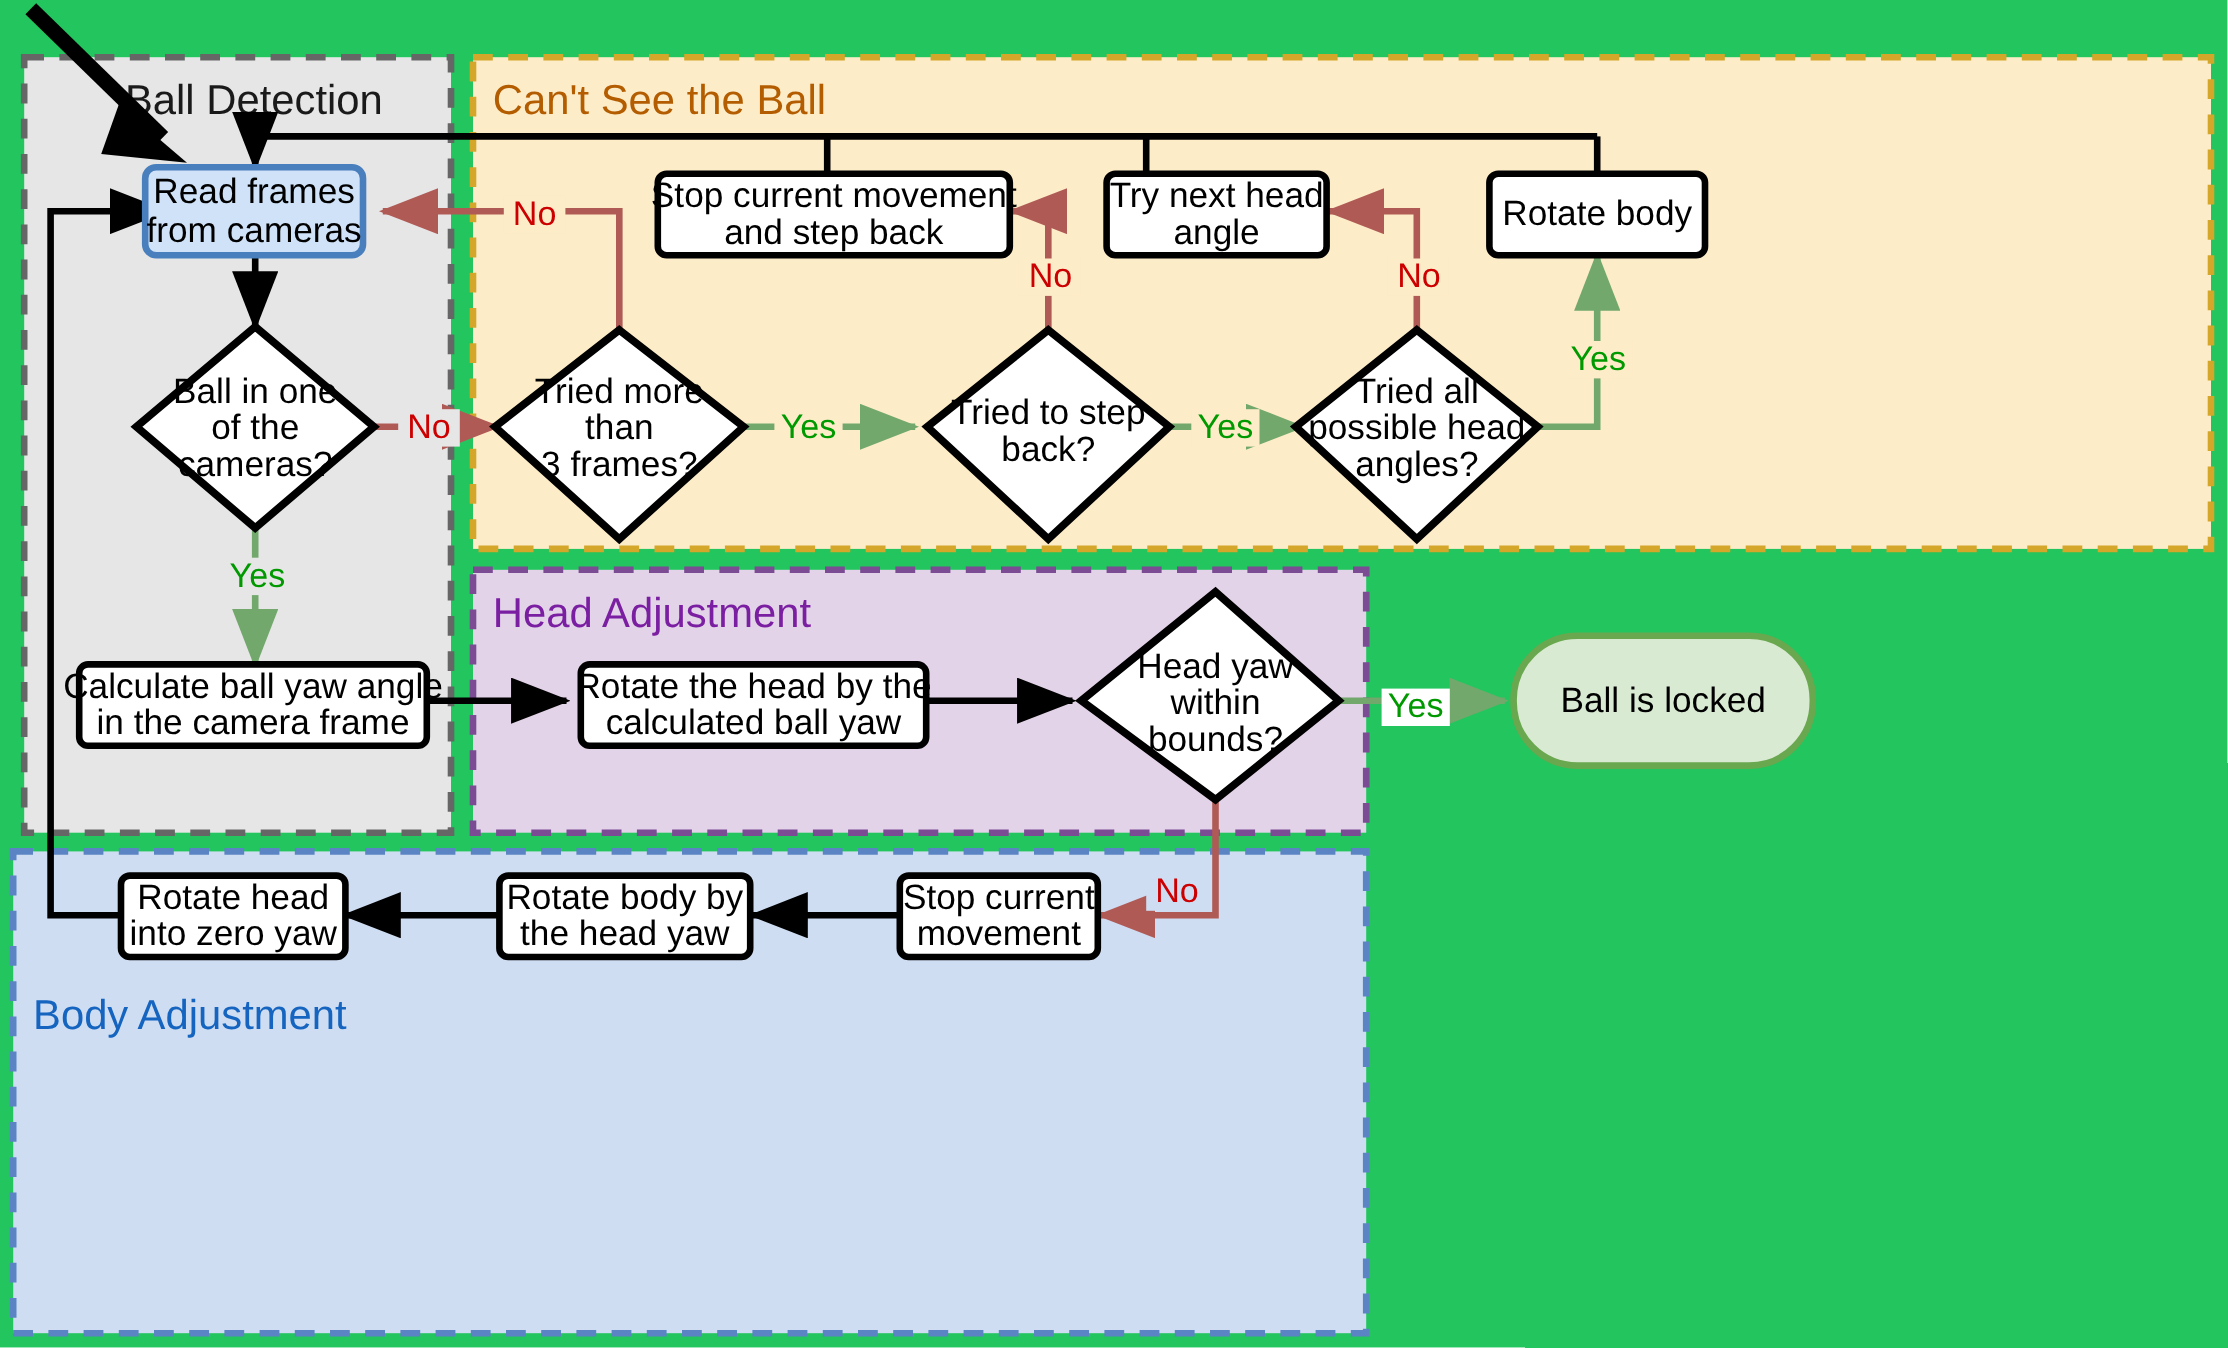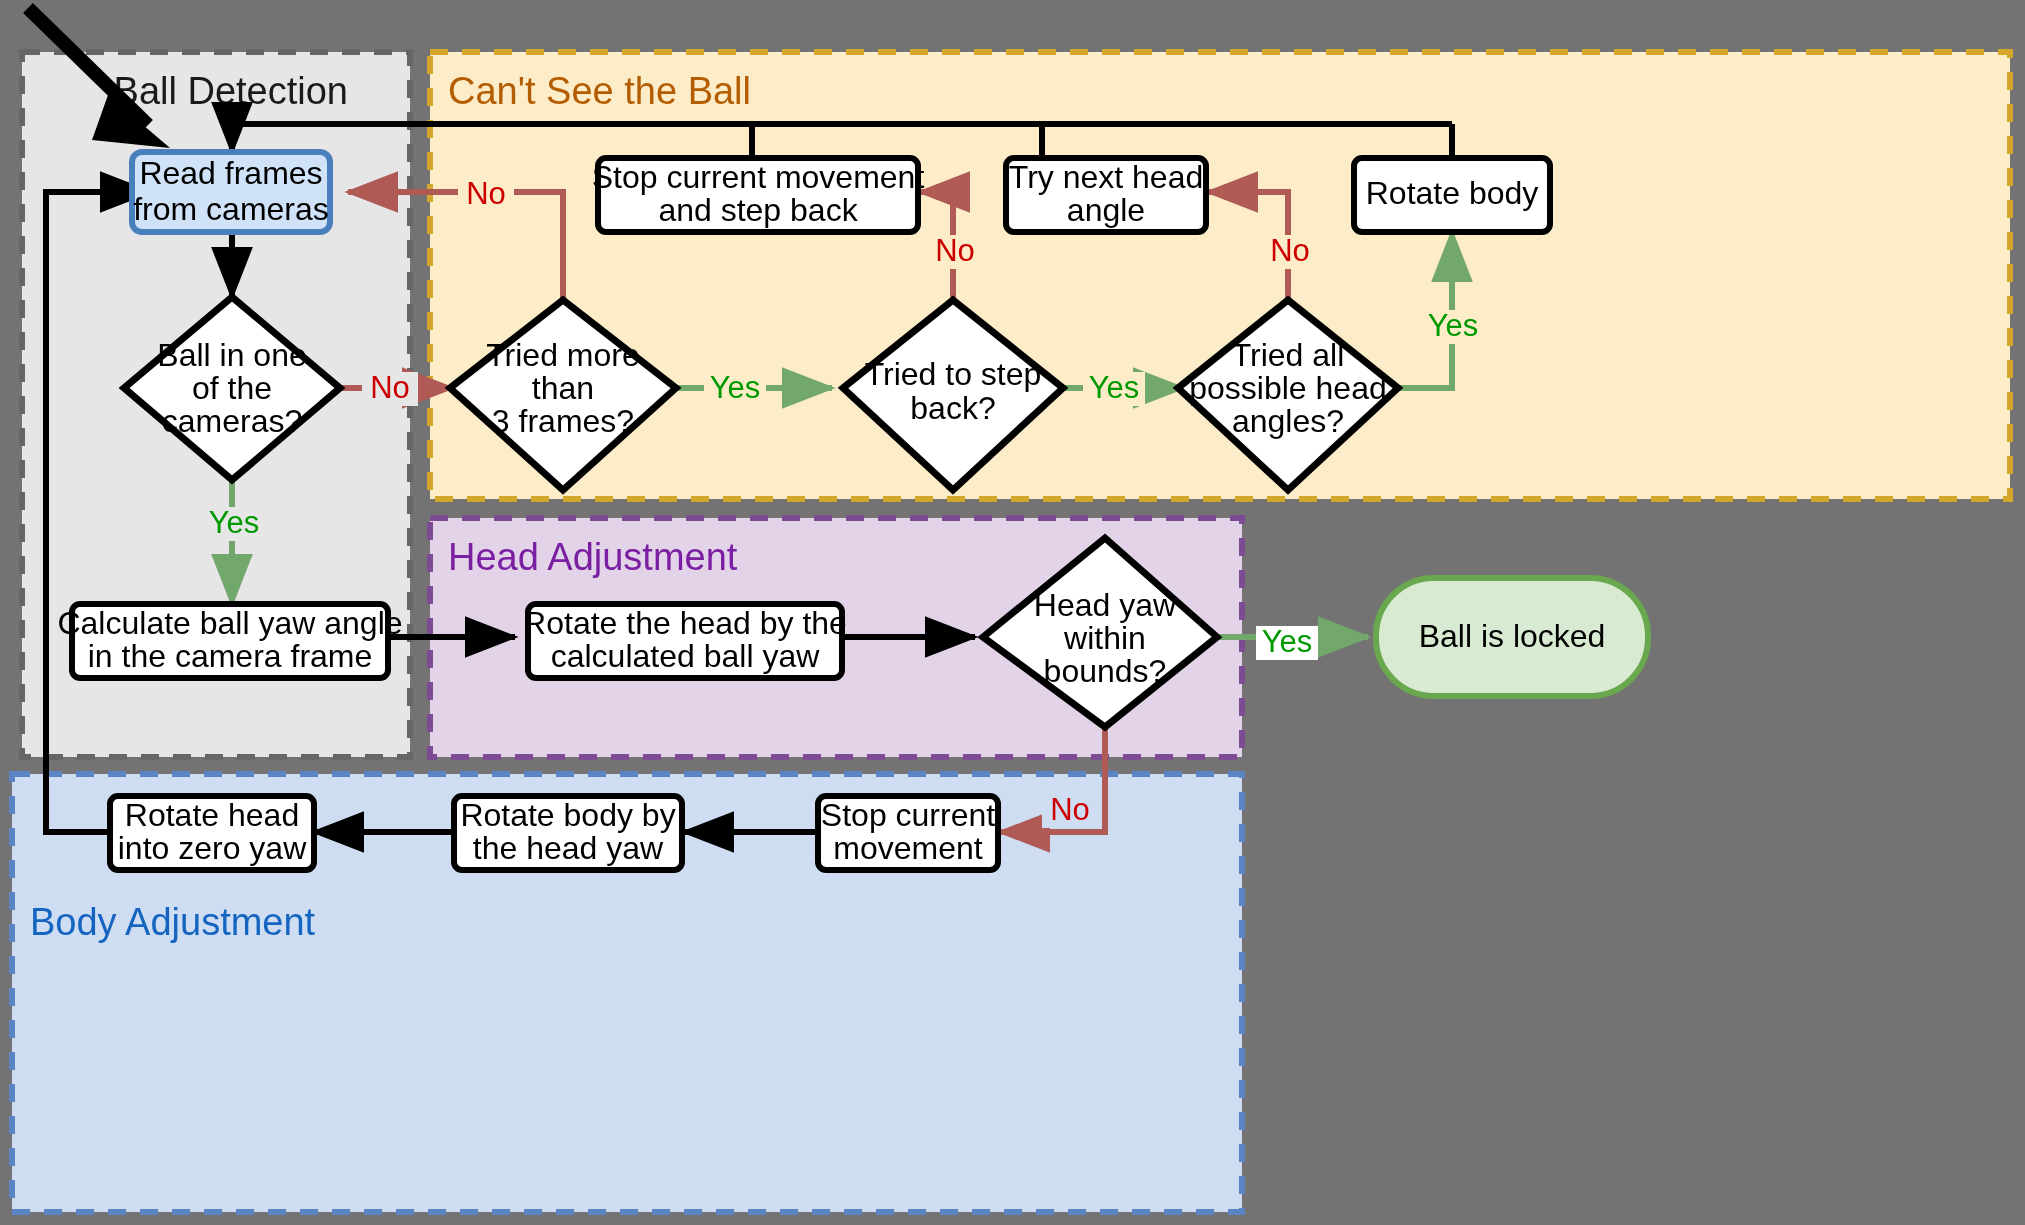--- a/index.html
+++ b/index.html
@@ -8,21 +8,21 @@
     background: #ffffff;
   }
   body {
     font-family: "Liberation Sans", sans-serif;
   }
   #root {
     position: relative;
     width: 2025px;
     height: 1225px;
     overflow: hidden;
-    background: #737373;
+    background: #22c55e;
   }
   svg#canvas {
     position: absolute;
     left: 0;
     top: 0;
     width: 2025px;
     height: 1225px;
   }
   .grp-label {
     font-size: 38px;

